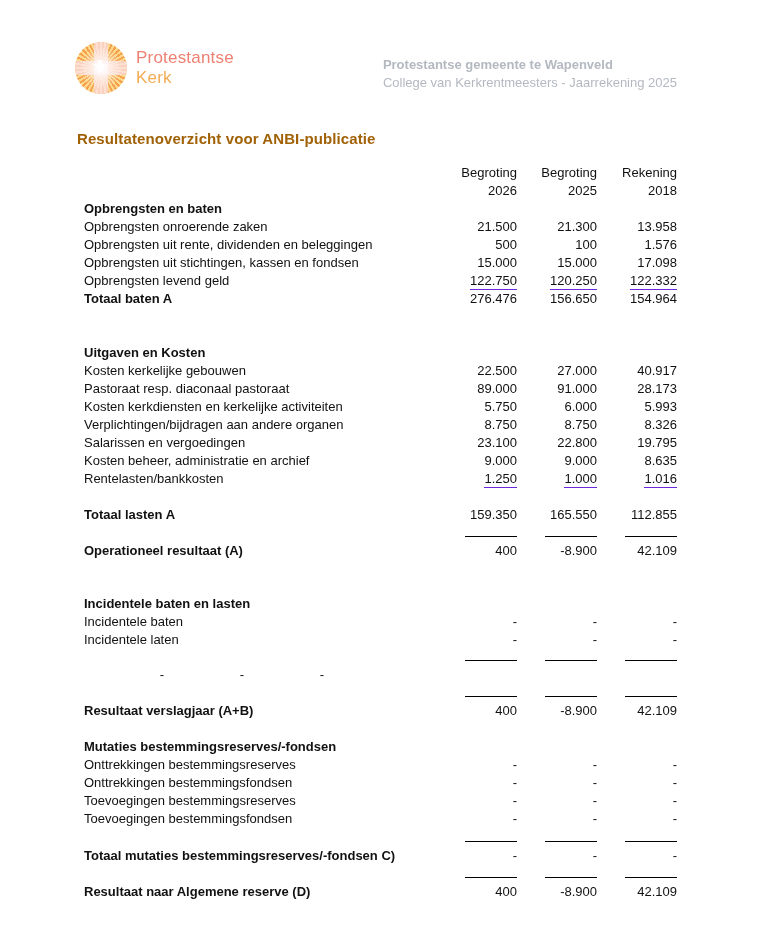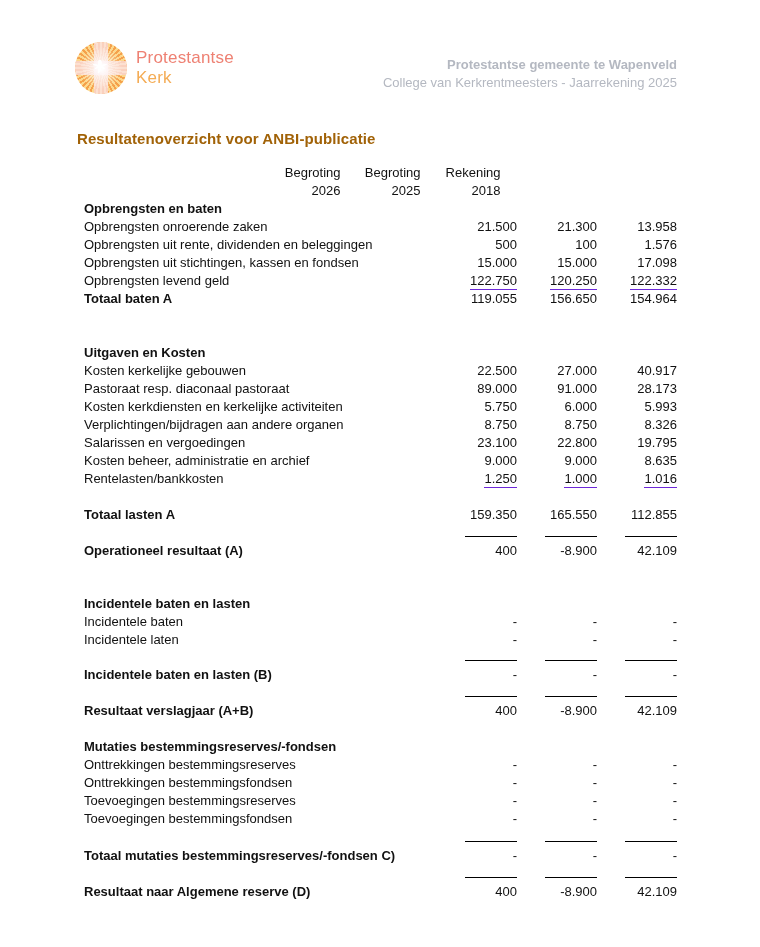--- a/index.html
+++ b/index.html
@@ -31,31 +31,31 @@
       rgba(255,255,255,0.95) 6%, rgba(255,255,255,0.55) 24%,
       rgba(255,240,220,0.0) 58%); }
   .dove { position:absolute; left:50%; top:50%; width:26px; height:26px;
     transform:translate(-50%,-50%); }
   .logo-text { padding-top:6px; font-weight:400; font-size:17px;
     line-height:20px; letter-spacing:0.2px; }
   .logo-line1 { color:var(--logo-text-primary,#ee8173); }
   .logo-line2 { color:var(--logo-text-secondary,#f4ac55); }
 
   
-  .header-right { position:absolute; right:83px; top:56px; text-align:right;
+  .header-right { position:absolute; right:83px; top:56px; 
     font-size:13px; line-height:18px; color:var(--header-gray,#b4b8c1); }
   .header-right .l1 { font-weight:700; }
 
   
   .doc-title { position:absolute; left:77px; top:130px;
     font-size:15px; font-weight:700; color:#a16207; letter-spacing:0.1px; }
 
   
   .table { position:absolute; left:84px; top:164px; width:593px; }
-  .colheads { display:flex; justify-content:center; height:36px; }
+  .colheads { display:flex; justify-content:flex-end; height:36px; }
   .colheads .col { width:80px; text-align:right; font-size:13px; line-height:18px; }
 
   .row { display:flex; height:18px; line-height:18px; font-size:13px; }
   .row .lbl { flex:1; white-space:nowrap; }
   .row.section .lbl, .row.total .lbl { font-weight:700; }
   .row .val { width:80px; text-align:right; }
   .u { display:inline-block; border-bottom:1px solid #6d28d9; line-height:16px; height:17px; }
   .row.rule { height:10px; align-items:flex-end; }
   .sumline { display:inline-block; width:52px; height:2px;
     border-bottom:1.4px solid #000; }
@@ -125,21 +125,21 @@
           <div class="val"><span>17.098</span></div>
         </div>
         <div class="row item">
           <div class="lbl">Opbrengsten levend geld</div>
           <div class="val"><span class="u">122.750</span></div>
           <div class="val"><span class="u">120.250</span></div>
           <div class="val"><span class="u">122.332</span></div>
         </div>
         <div class="row total">
           <div class="lbl">Totaal baten A</div>
-          <div class="val"><span>119.055</span></div>
+          <div class="val"><span>276.476</span></div>
           <div class="val"><span>156.650</span></div>
           <div class="val"><span>154.964</span></div>
         </div>
         <div style="height: 36px;"></div>
         <div class="row section">
           <div class="lbl">Uitgaven en Kosten</div>
         </div>
         <div class="row item">
           <div class="lbl">Kosten kerkelijke gebouwen</div>
           <div class="val"><span>22.500</span></div>
@@ -219,21 +219,20 @@
           <div class="val"><span>-</span></div>
         </div>
         <div style="height: 7px;"></div>
         <div class="row rule">
           <div class="lbl"></div>
           <div class="val"><span class="sumline"></span></div>
           <div class="val"><span class="sumline"></span></div>
           <div class="val"><span class="sumline"></span></div>
         </div>
         <div class="row total">
-          <div class="lbl">Incidentele baten en lasten (B)</div>
           <div class="val"><span>-</span></div>
           <div class="val"><span>-</span></div>
           <div class="val"><span>-</span></div>
         </div>
         <div style="height: 8px;"></div>
         <div class="row rule">
           <div class="lbl"></div>
           <div class="val"><span class="sumline"></span></div>
           <div class="val"><span class="sumline"></span></div>
           <div class="val"><span class="sumline"></span></div>

